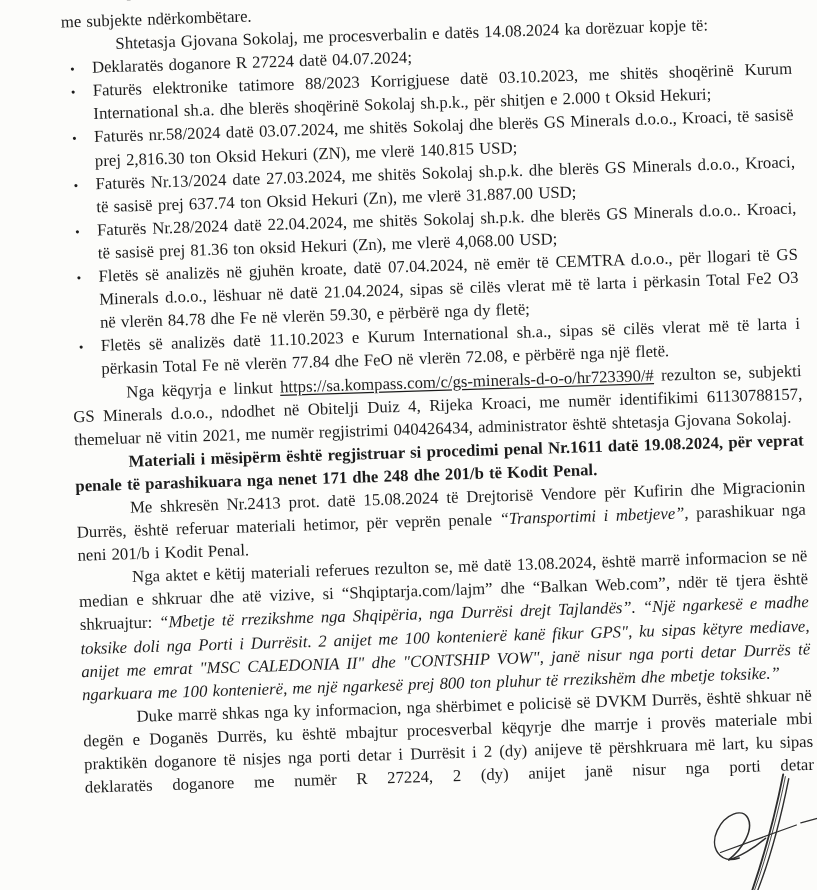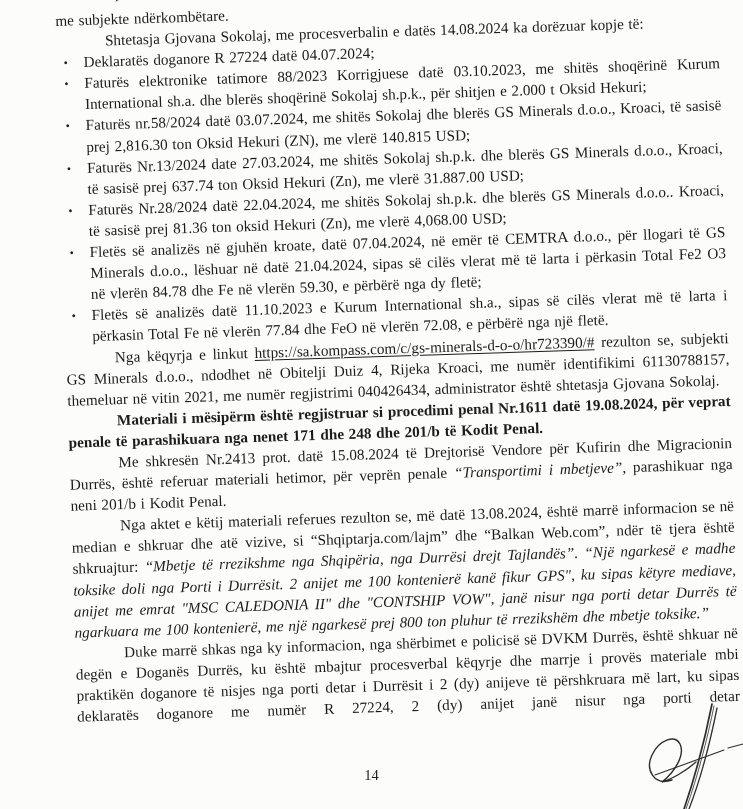--- a/index.html
+++ b/index.html
@@ -129,21 +129,20 @@
 
     <p class="indent">
       <span>Nga aktet e këtij materiali referues rezulton se, më datë 13.08.2024, është marrë informacion se në median e shkruar dhe atë vizive, si “Shqiptarja.com/lajm” dhe “Balkan Web.com”, ndër të tjera është shkruajtur:</span>
       <span class="italic">“Mbetje të rrezikshme nga Shqipëria, nga Durrësi drejt Tajlandës”. “Një ngarkesë e madhe toksike doli nga Porti i Durrësit. 2 anijet me 100 kontenierë kanë fikur GPS", ku sipas këtyre mediave, anijet me emrat "MSC CALEDONIA II" dhe "CONTSHIP VOW", janë nisur nga porti detar Durrës të ngarkuara me 100 kontenierë, me një ngarkesë prej 800 ton pluhur të rrezikshëm dhe mbetje toksike.”</span>
     </p>
 
     <p class="indent justify-last">Duke marrë shkas nga ky informacion, nga shërbimet e policisë së DVKM Durrës, është shkuar në degën e Doganës Durrës, ku është mbajtur procesverbal këqyrje dhe marrje i provës materiale mbi praktikën doganore të nisjes nga porti detar i Durrësit i 2 (dy) anijeve të përshkruara më lart, ku sipas deklaratës doganore me numër R 27224, 2 (dy) anijet janë nisur nga porti detar</p>
 
   </div>
 
-  <div class="pagenum">14</div>
 
   <svg class="signature" viewBox="0 0 132 113" xmlns="http://www.w3.org/2000/svg" aria-hidden="true">
 
     <path d="M 60 84 C 42 90, 33 74, 40 59 C 47 44, 63 38, 68 48 C 73 58, 64 75, 50 86 C 60 83, 74 75, 84 66" stroke-width="1.4"></path>
 
     <path d="M 100 8 C 94 38, 84 78, 72 113" stroke-width="1.7"></path>
     <path d="M 105 12 C 99 42, 89 82, 77 113" stroke-width="1.3"></path>
     <path d="M 102 10 C 96 40, 86 80, 74 113" stroke-width="0.8"></path>
 
     <path d="M 43 79 L 112 54" stroke-width="1.1"></path>

